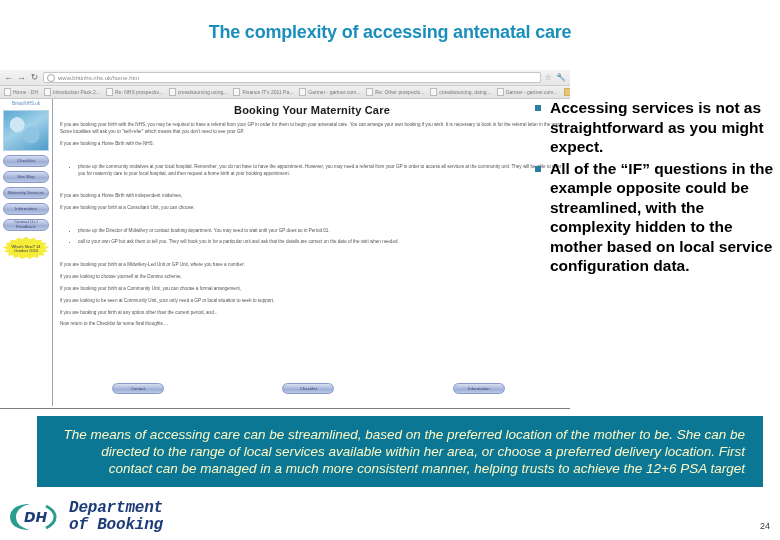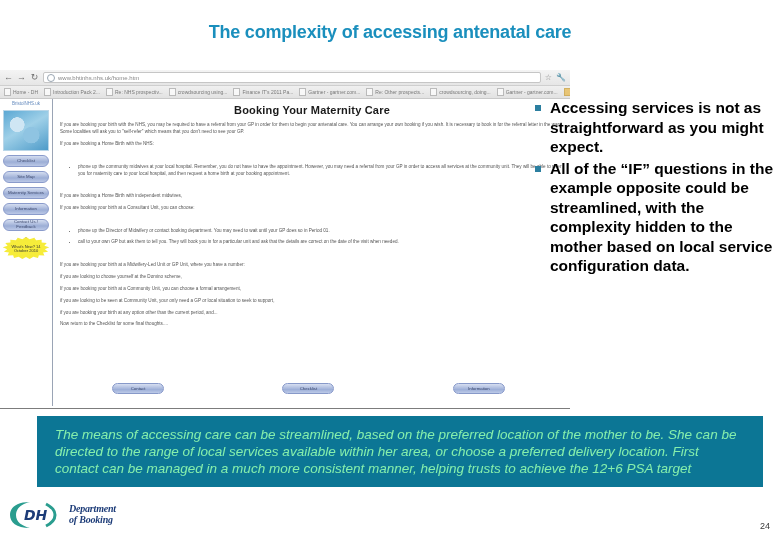--- a/index.html
+++ b/index.html
@@ -285,49 +285,49 @@
     width: 726px;
     height: 71px;
     background: #0c7695;
     display: flex;
     align-items: center;
     justify-content: center;
     box-sizing: border-box;
     padding: 3px 18px;
   }
   .callout-text {
-    color: #86efac;
+    color: #fef9c3;
     font-style: italic;
     font-size: 13.5px;
     line-height: 1.28;
-    text-align: left;
+    text-align: right;
   }
 
   
   .dh-logo {
     position: absolute;
     left: 8px;
     top: 500px;
     display: flex;
     align-items: center;
     gap: 5px;
   }
   .dh-mark {
     position: relative;
     width: 56px;
     height: 30px;
     flex: 0 0 auto;
   }
   .dh-mark svg { display: block; }
   .dh-words {
-    font-family: Liberation Serif, serif;
+    font-family: Liberation Mono, monospace;
     font-style: italic;
     font-weight: bold;
     color: #1d3c78;
-    font-size: 10px;
+    font-size: 16px;
     line-height: 1.08;
     letter-spacing: -0.2px;
   }
   .page-num {
     position: absolute;
     right: 10px;
     top: 521px;
     font-size: 9px;
     color: #3a3a3a;
   }

